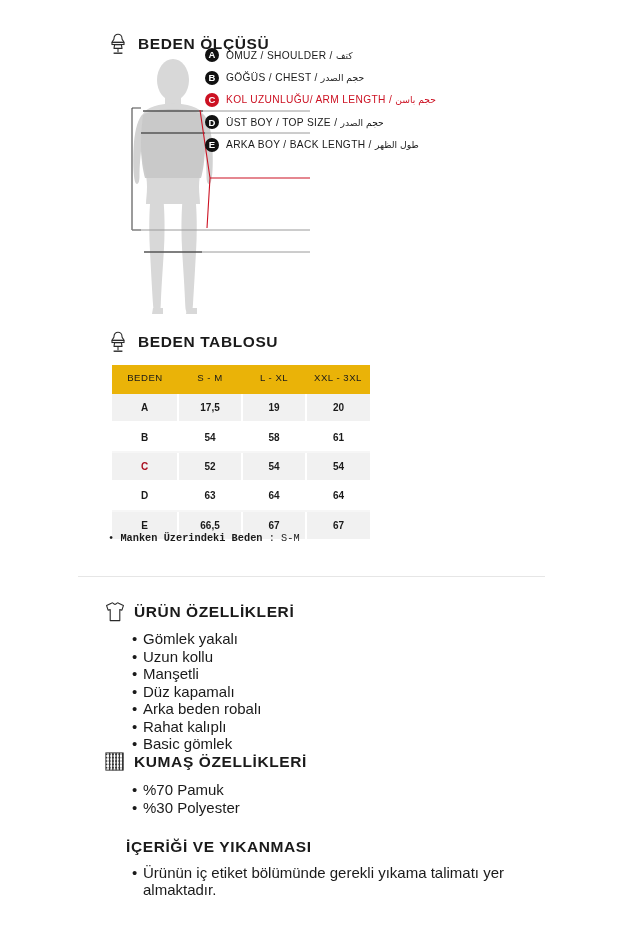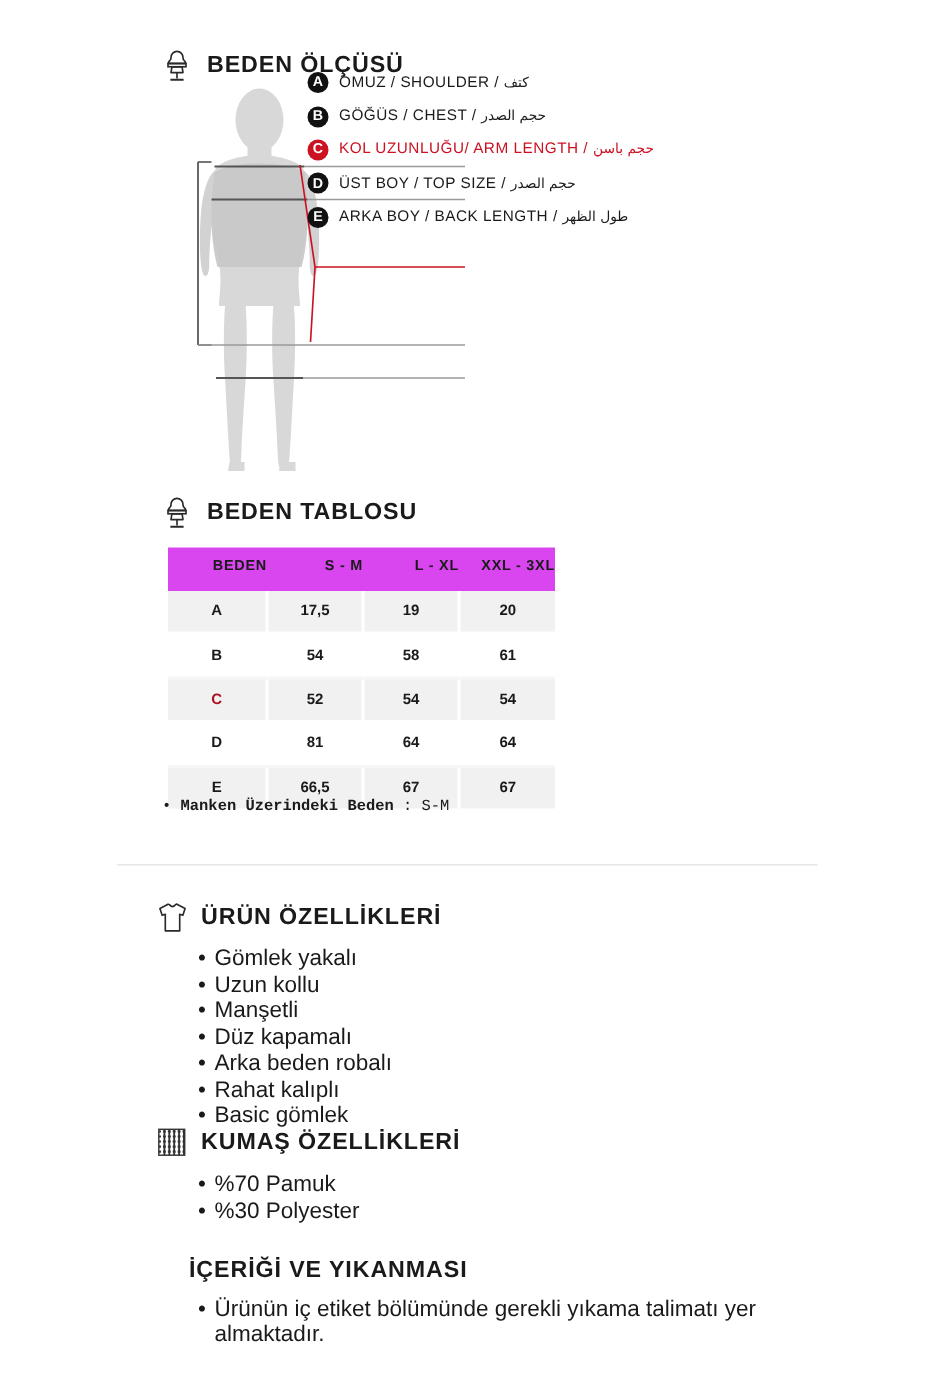--- a/index.html
+++ b/index.html
@@ -38,22 +38,22 @@
   }
   .badge.red { background:#cc1122; }
   .meas-text { font-size:10.2px; letter-spacing:.35px; white-space:nowrap; color:#1a1a1a; }
   .meas-text.red { color:#cc1122; }
   .ar { font-family:"DejaVu Sans", sans-serif; font-size:9.2px; direction:rtl; unicode-bidi:isolate; }
 
   
   #block-size-table { position:absolute; left:107px; top:330px; }
   #size-table { position:absolute; left:112px; top:365px; width:258px; border-collapse:collapse; }
   #size-table th {
-    font-size:9.6px; font-weight:bold; letter-spacing:.5px;
-    padding:7px 0 11px 0; text-align:right; color:#1a1a1a; border:none; background:#d946ef;
+    font-size:9.6px; font-weight:normal; letter-spacing:.5px;
+    padding:7px 0 11px 0; text-align:center; color:#1a1a1a; border:none; background:#eab308;
   }
   #size-table td {
     font-size:10px; font-weight:bold; text-align:center;
     padding:8.2px 0; color:#1a1a1a;
     border-right:2px solid #ffffff; border-bottom:2px solid #ffffff;
   }
   #size-table td:last-child { border-right:none;margin-left:32px; }
   #size-table tbody tr.odd td { background:#f1f1f1; }
   #size-table tbody tr.even td { background:#ffffff; }
   #size-table tbody tr.even td { border-bottom:2px solid #f6f6f6; }
@@ -242,21 +242,21 @@
         <td>61</td>
       </tr>
       <tr class="odd">
         <td class="rowlabel red">C</td>
         <td>52</td>
         <td>54</td>
         <td>54</td>
       </tr>
       <tr class="even">
         <td class="rowlabel">D</td>
-        <td>81</td>
+        <td>63</td>
         <td>64</td>
         <td>64</td>
       </tr>
       <tr class="odd">
         <td class="rowlabel">E</td>
         <td>66,5</td>
         <td>67</td>
         <td>67</td>
       </tr>
     </tbody>

